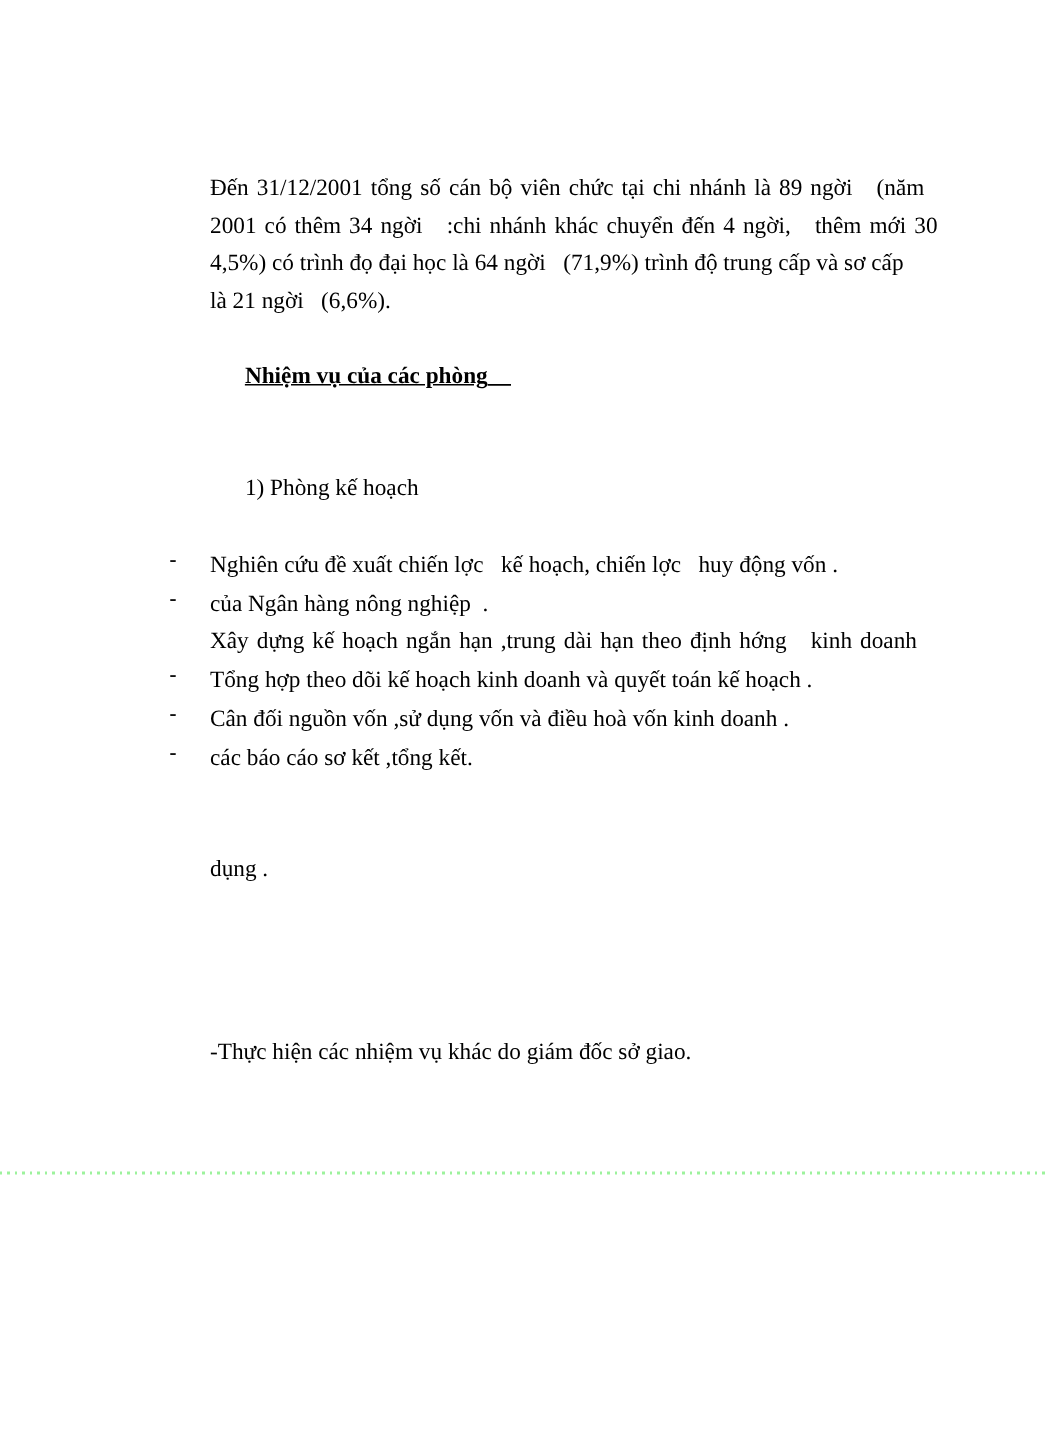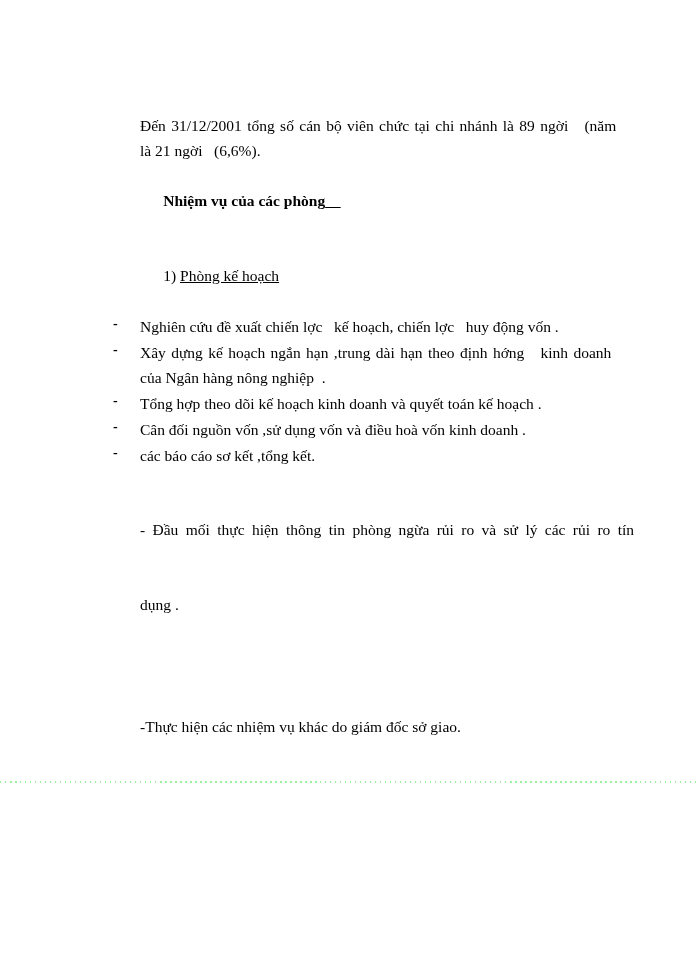--- a/index.html
+++ b/index.html
@@ -17,28 +17,29 @@
     position:absolute;
     left:140px;top:0;
     width:500px;
     padding-top:113px;
   }
   .line{white-space:pre;}
   .ws1{word-spacing:1.5px;}
   .ws3{word-spacing:3.5px;}
   .heading-main{
     font-weight:bold;
+    text-decoration:underline;
     white-space:pre;
   }
   .heading-main .u-ext::after{
     content:"\a0\a0\a0\a0";
     text-decoration:underline;
   }
   .dept-heading{white-space:pre;}
-  .dept-heading .u{text-decoration:underline;}
+  .dept-heading .u{}
   .bullet{position:relative;margin-top:1px;}
   .bullet .dash{
     position:absolute;
     left:-27px;top:-3px;
     font-size:14px;
     font-weight:600;
   }
   .sub-item{white-space:pre;margin-top:-1px;}
   .tight{margin-top:-3px;}
   .footer-dots{
@@ -49,58 +50,59 @@
   }
 </style>
 </head>
 <body>
 
 <div class="page">
   <div class="content">
 
     <div>
       <div class="line ws1">Đến 31/12/2001 tổng số cán bộ viên chức tại chi nhánh là 89 ngời   (năm</div>
+      <div class="line ws1">2001 có thêm 34 ngời   :chi nhánh khác chuyển đến 4 ngời,   thêm mới 30</div>
+      <div class="line">4,5%) có trình đọ đại học là 64 ngời   (71,9%) trình độ trung cấp và sơ cấp</div>
       <div class="line">là 21 ngời   (6,6%).</div>
     </div>
 
     <div class="line">
       <span class="heading-main"><span>Nhiệm vụ của các phòng</span><span class="u-ext"></span></span>
     </div>
 
     <div class="line dept-heading">
       <span>1) </span><span class="u">Phòng kế hoạch</span>
     </div>
 
     <div>
       <div class="bullet">
         <span class="dash">-</span>
         <div class="line">Nghiên cứu đề xuất chiến lợc   kế hoạch, chiến lợc   huy động vốn .</div>
       </div>
       <div class="bullet">
         <span class="dash">-</span>
+        <div class="line">của Ngân hàng nông nghiệp  .</div>
         <div class="line ws1">Xây dựng kế hoạch ngắn hạn ,trung dài hạn theo định hớng   kinh doanh</div>
-        <div class="line">của Ngân hàng nông nghiệp  .</div>
       </div>
       <div class="bullet">
         <span class="dash">-</span>
         <div class="line">Tổng hợp theo dõi kế hoạch kinh doanh và quyết toán kế hoạch .</div>
       </div>
       <div class="bullet">
         <span class="dash">-</span>
         <div class="line">Cân đối nguồn vốn ,sử dụng vốn và điều hoà vốn kinh doanh .</div>
       </div>
       <div class="bullet">
         <span class="dash">-</span>
         <div class="line">các báo cáo sơ kết ,tổng kết.</div>
       </div>
     </div>
 
     <div>
       <div class="sub-item">
-        <div class="line ws3">- Đầu mối thực hiện thông tin phòng ngừa rủi ro và sử lý các rủi ro tín</div>
         <div class="line">dụng .</div>
       </div>
       <div class="sub-item tight">
         <div class="line">-Thực hiện các nhiệm vụ khác do giám đốc sở giao.</div>
       </div>
     </div>
 
   </div>
 
   <div class="footer-dots"></div>

